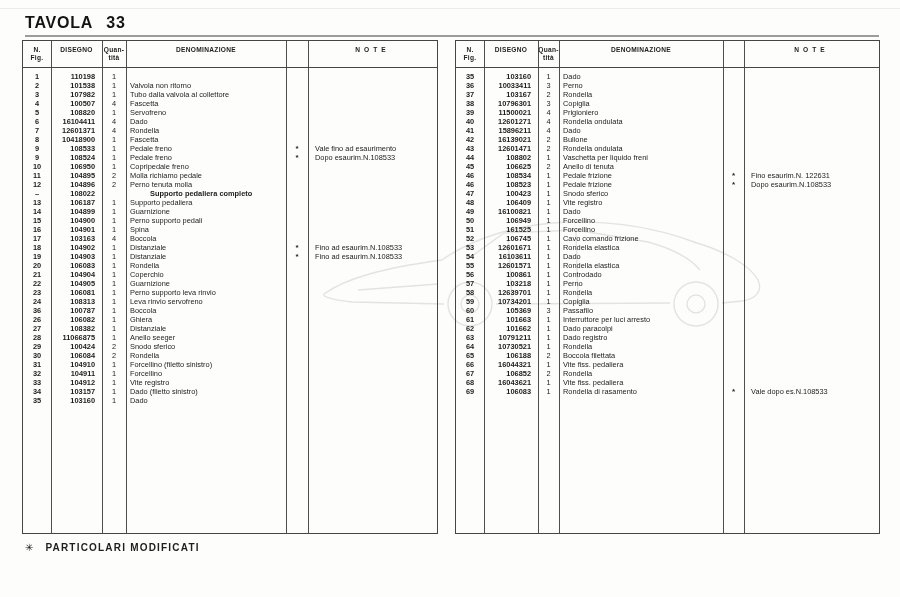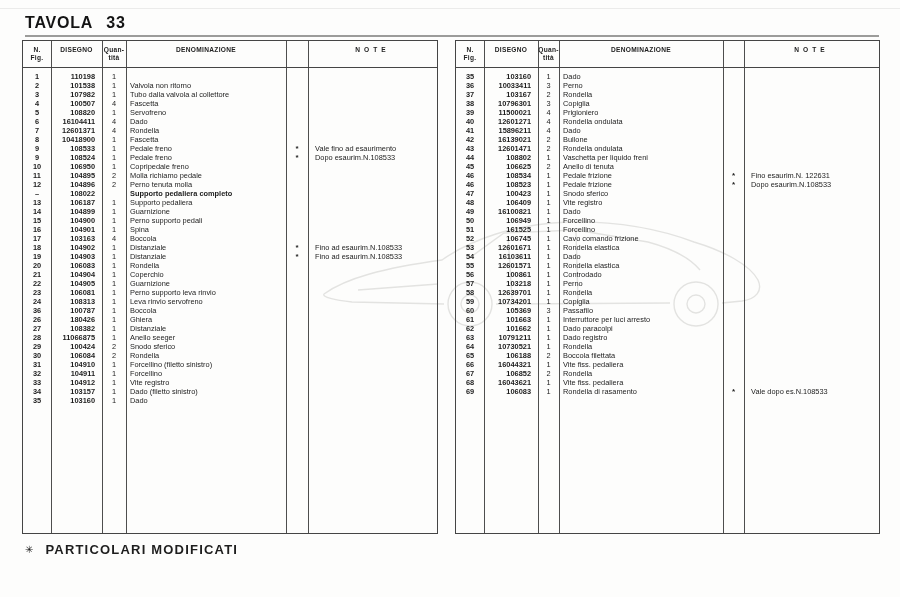--- a/index.html
+++ b/index.html
@@ -39,25 +39,25 @@
   .tbody { position:absolute; top:26px; left:0; right:0; padding-top:5px; }
   .row { display:grid; }
   .cell { font-size:7.4px; line-height:9px; color:#1c1c1c; white-space:nowrap; }
   .c-fig  { text-align:center; font-weight:bold; }
   .c-dis  { text-align:right; padding-right:7px; font-weight:bold; }
   .c-qty  { text-align:center; }
   .c-den  { padding-left:4px; white-space:normal; }
   .c-den .den2 { padding-left:9px; }
   .c-star { text-align:center; font-weight:bold; font-size:8px; }
   .c-note { padding-left:7px; }
-  .bold-row .c-den { font-weight:bold; }
+  .bold-row .c-den { font-weight:bold;margin-left:20px; }
 
   .footnote { position:absolute; left:25px; top:542px; display:flex; align-items:center; z-index:1; }
   .footnote .sym { font-size:10px; color:#1c1c1c; line-height:10px; }
-  .footnote .txt { font-size:13px; font-weight:bold; letter-spacing:1.2px; margin-left:12px; color:#1e1e1e; }
+  .footnote .txt { font-size:10px; font-weight:bold; letter-spacing:1.2px; margin-left:12px; color:#1e1e1e; }
 </style>
 </head>
 <body>
 
 <div class="scan-top"></div>
 
 <div class="page-title">
   <span>TAVOLA</span><span class="num">33</span>
 </div>
 <div class="top-rule"></div>
@@ -308,21 +308,21 @@
       <div class="row">
         <div class="cell c-fig">36</div>
         <div class="cell c-dis">100787</div>
         <div class="cell c-qty">1</div>
         <div class="cell c-den">Boccola</div>
         <div class="cell c-star"></div>
         <div class="cell c-note"></div>
       </div>
       <div class="row">
         <div class="cell c-fig">26</div>
-        <div class="cell c-dis">180426</div>
+        <div class="cell c-dis">106082</div>
         <div class="cell c-qty">1</div>
         <div class="cell c-den">Ghiera</div>
         <div class="cell c-star"></div>
         <div class="cell c-note"></div>
       </div>
       <div class="row">
         <div class="cell c-fig">27</div>
         <div class="cell c-dis">108382</div>
         <div class="cell c-qty">1</div>
         <div class="cell c-den">Distanziale</div>

